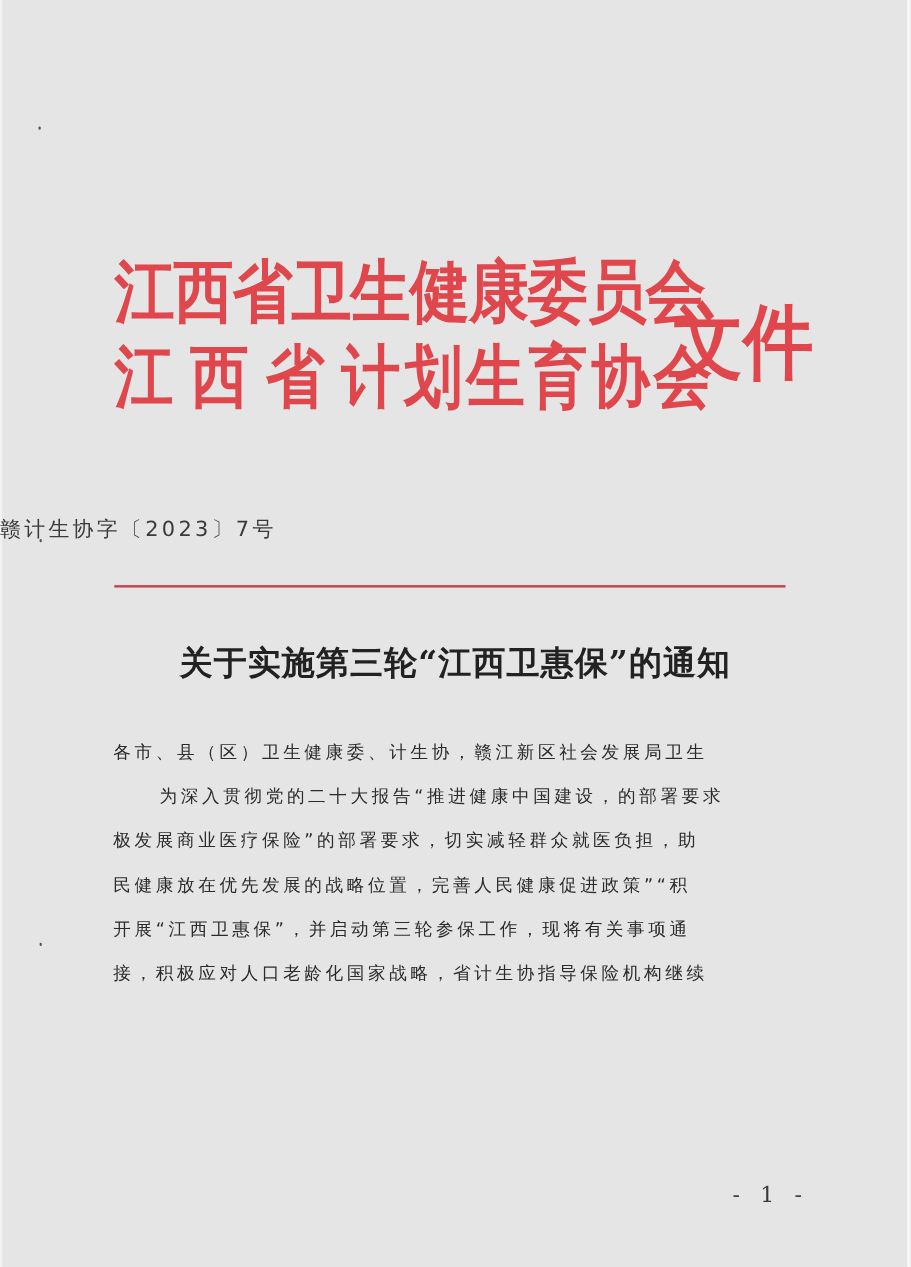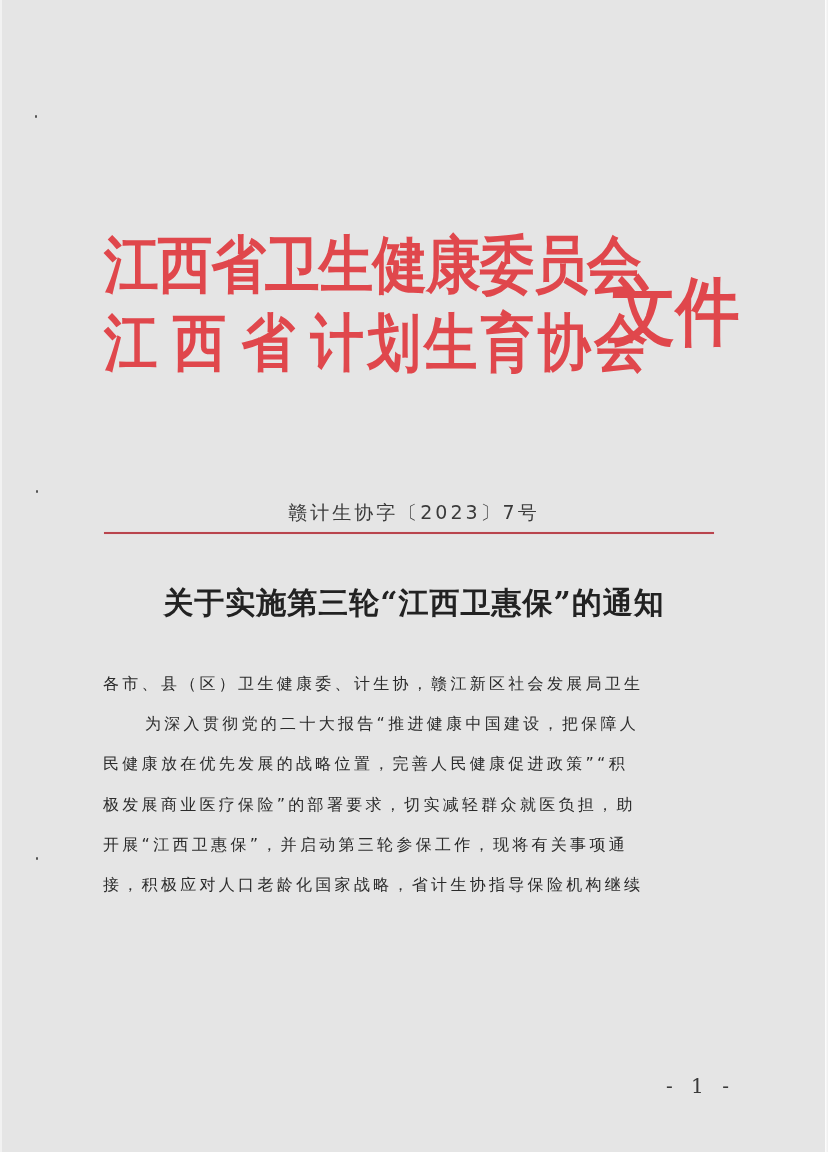--- a/index.html
+++ b/index.html
@@ -73,22 +73,22 @@
       line-height: 90px;
       white-space: nowrap;
       transform: scaleX(0.86);
       transform-origin: left center;
     }
 
     .doc-number {
       position: absolute;
       left: 0;
       width: 828px;
-      top: 500px;
-      text-align: center;
+      top: 468px;
+      text-align: left;
       font-size: 19px;
       color: #3a3a3a;
       letter-spacing: 3px;
       font-family: "DejaVu Sans", "Liberation Sans", sans-serif;
       font-weight: normal;
     }
     .red-rule {
       position: absolute;
       left: 104px;
       top: 532px;
@@ -157,21 +157,21 @@
   </div>
 
   <div class="doc-number">赣计生协字〔2023〕7号</div>
 
   <div class="red-rule"></div>
 
   <div class="doc-title">关于实施第三轮“江西卫惠保”的通知</div>
 
   <div class="body-text">
     <div class="line">各市、县（区）卫生健康委、计生协，赣江新区社会发展局卫生</div>
-    <div class="line indent">为深入贯彻党的二十大报告“推进健康中国建设，把保障人</div>
+    <div class="line indent">为深入贯彻党的二十大报告“推进健康中国建设，的部署要求</div>
+    <div class="line">极发展商业医疗保险”的部署要求，切实减轻群众就医负担，助</div>
     <div class="line">民健康放在优先发展的战略位置，完善人民健康促进政策”“积</div>
-    <div class="line">极发展商业医疗保险”的部署要求，切实减轻群众就医负担，助</div>
     <div class="line">开展“江西卫惠保”，并启动第三轮参保工作，现将有关事项通</div>
     <div class="line">接，积极应对人口老龄化国家战略，省计生协指导保险机构继续</div>
   </div>
 
   <div class="page-number">- 1 -</div>
 </div>
 
 </body></html>

